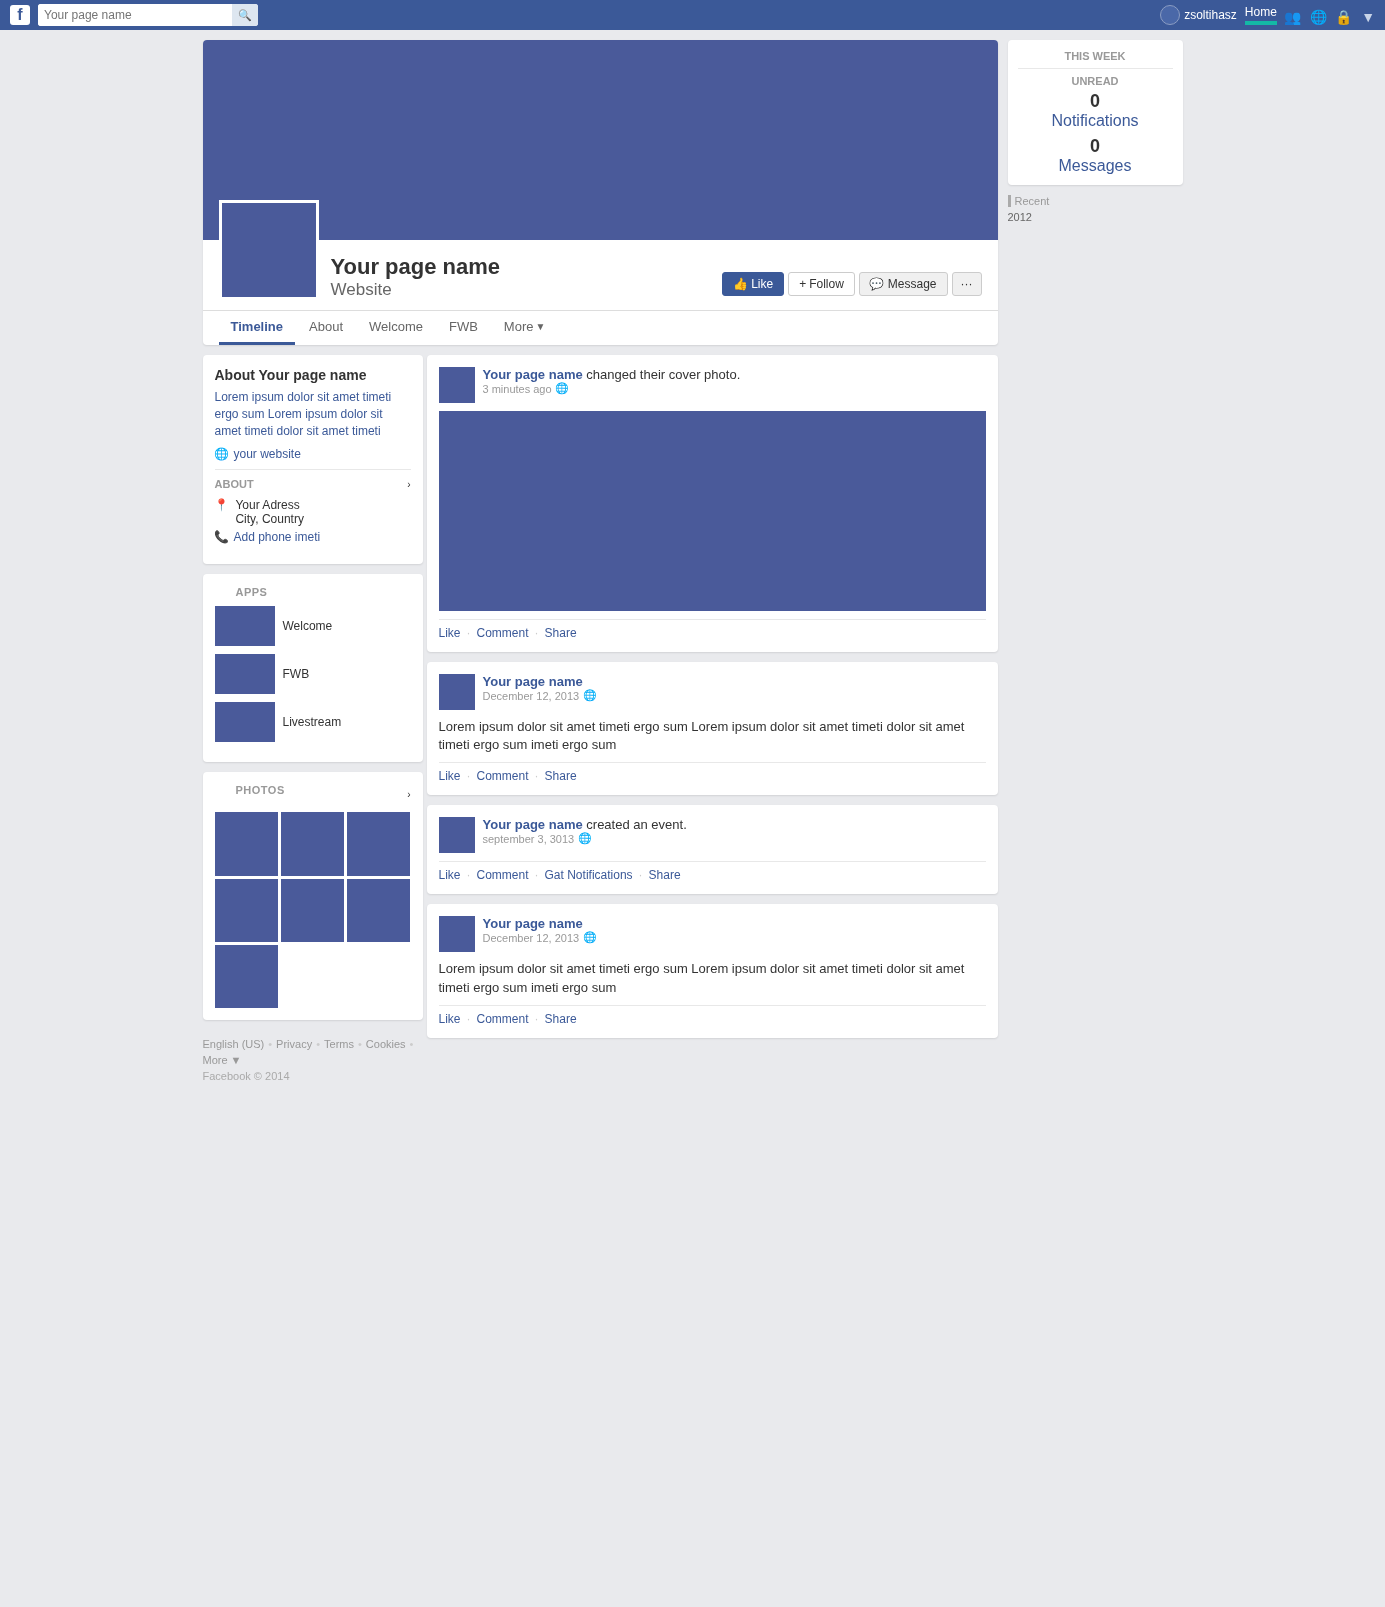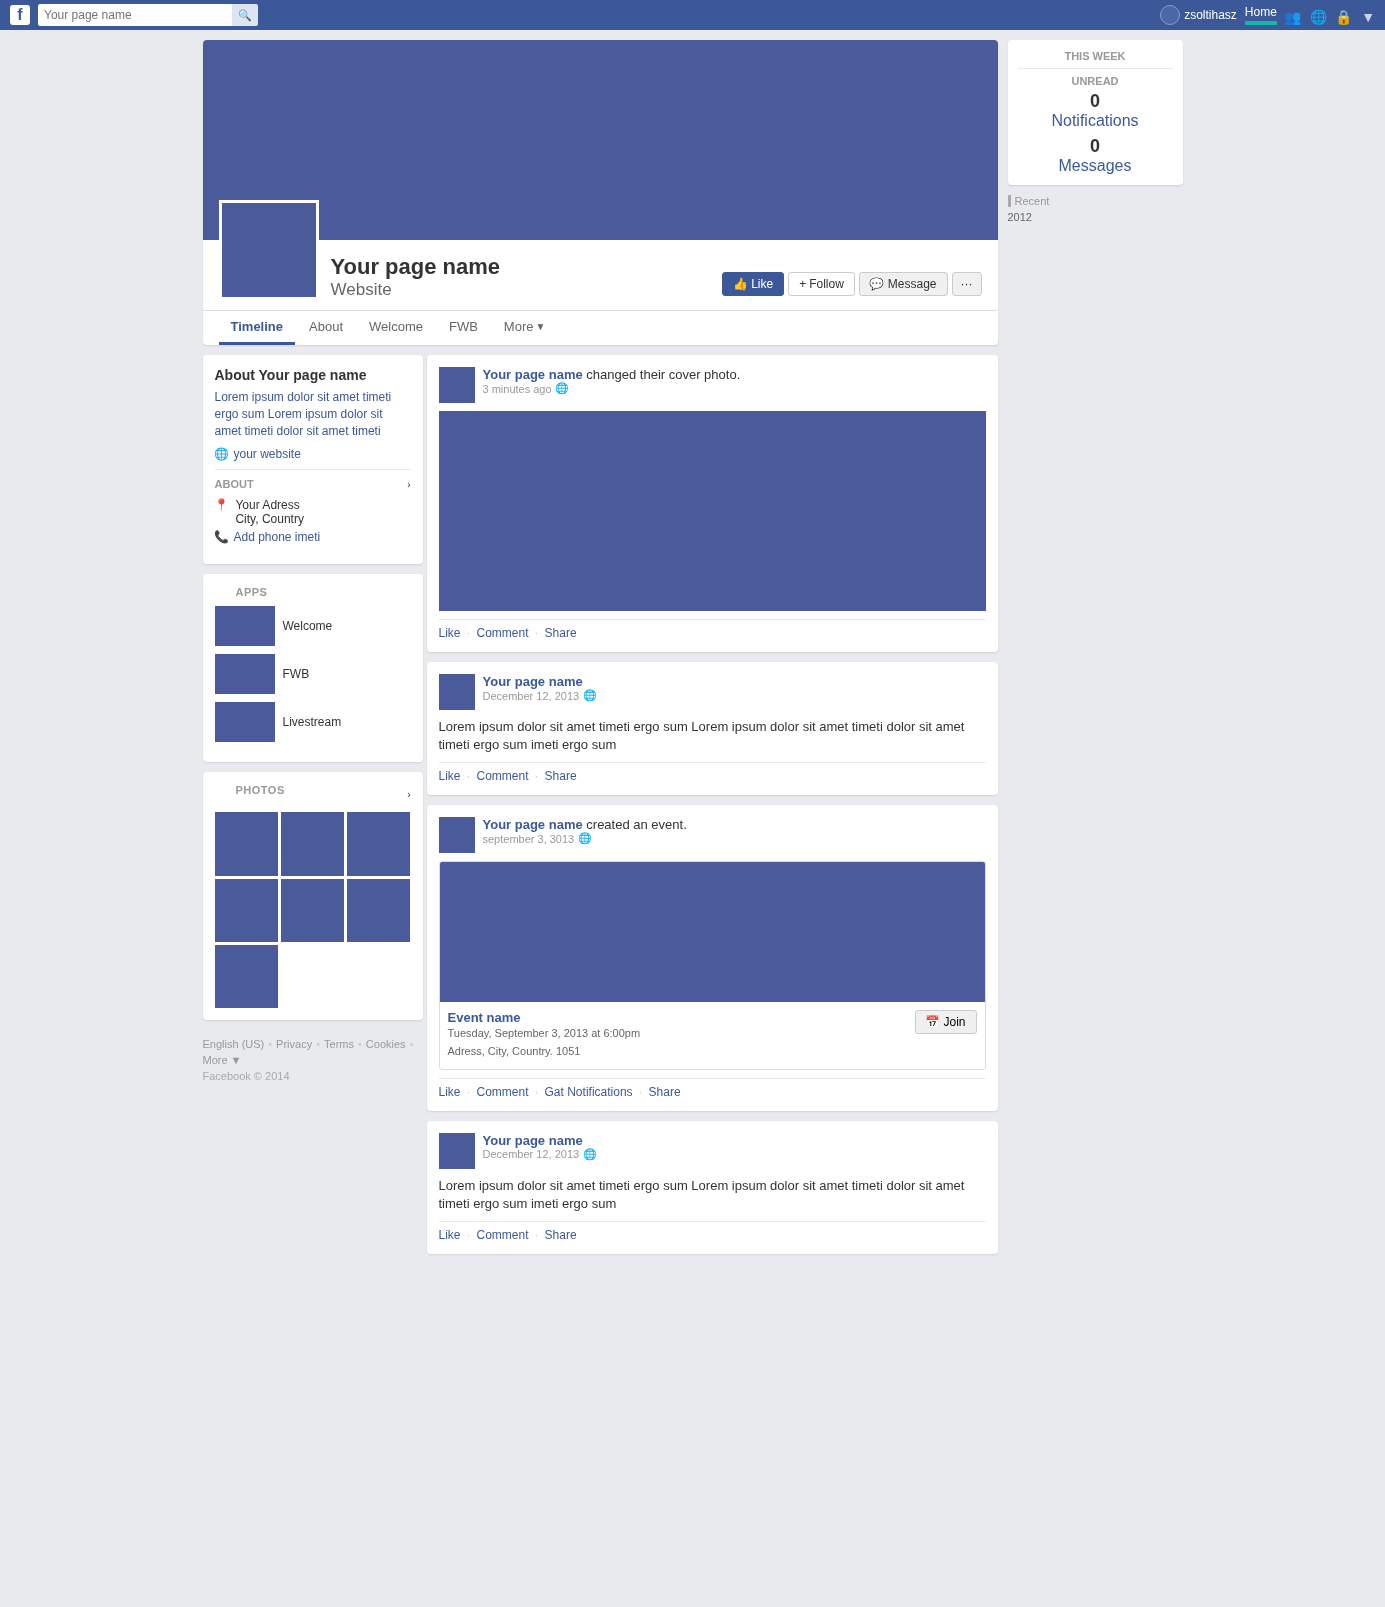--- a/index.html
+++ b/index.html
@@ -696,34 +696,20 @@
               <div>
                 <span class="post-author">Your page name</span>
                 <span class="post-action-text"> created an event.</span>
               </div>
               <div class="post-time">
                 <span>september 3, 3013</span>
                 <span>🌐</span>
               </div>
             </div>
           </div>
-          <div class="event-card">
-            <div class="event-image"></div>
-            <div class="event-details">
-              <div>
-                <div class="event-name">Event name</div>
-                <div class="event-info">Tuesday, September 3, 2013 at 6:00pm</div>
-                <div class="event-info">Adress, City, Country. 1051</div>
-              </div>
-              <button class="btn-join">
-                <span>📅</span>
-                <span>Join</span>
-              </button>
-            </div>
-          </div>
           <div class="post-actions">
             <span class="post-action-link">Like</span>
             <span class="post-action-sep">·</span>
             <span class="post-action-link">Comment</span>
             <span class="post-action-sep">·</span>
             <span class="post-action-link">Gat Notifications</span>
             <span class="post-action-sep">·</span>
             <span class="post-action-link">Share</span>
           </div>
         </div>

